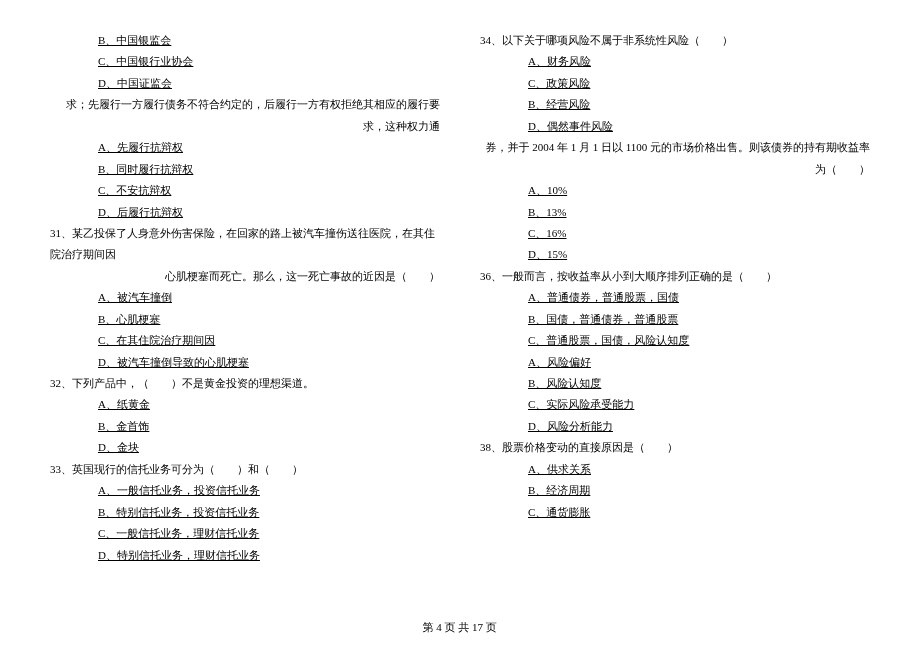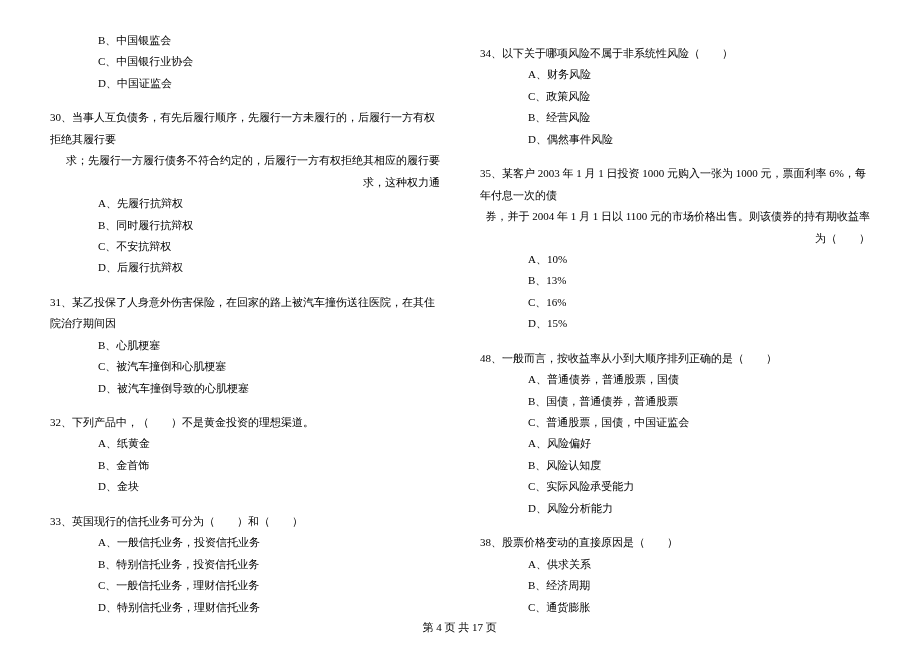--- a/index.html
+++ b/index.html
@@ -21,57 +21,58 @@
     .content {
       display: flex;
       gap: 40px;
     }
     .column {
       flex: 1;
     }
     .question-stem {
       text-indent: 0;
       margin-bottom: 0;
-      margin-top: 13px;
     }
     .question-stem-cont {
       text-indent: 0;
       text-align: right;
     }
     .option {
       padding-left: 48px;
+      text-decoration: underline;
     }
     .footer {
       position: absolute;
       bottom: 12px;
       left: 0;
       right: 1px;
       text-align: center;
       font-size: 11px;
     }
   </style>
 </head>
 <body>
 
 <div class="content">
   <div class="column">
     <div class="option">B、中国银监会</div>
     <div class="option">C、中国银行业协会</div>
     <div class="option">D、中国证监会</div>
 
-    <div class="question-stem">30、当事人互负债务，有先后履行顺序，先履行一方未履行的，后履行一方有权拒绝其履行要</div>
     <div class="question-stem-cont">求；先履行一方履行债务不符合约定的，后履行一方有权拒绝其相应的履行要求，这种权力通</div>
     <div class="option">A、先履行抗辩权</div>
     <div class="option">B、同时履行抗辩权</div>
     <div class="option">C、不安抗辩权</div>
     <div class="option">D、后履行抗辩权</div>
 
     <div class="question-stem">31、某乙投保了人身意外伤害保险，在回家的路上被汽车撞伤送往医院，在其住院治疗期间因</div>
+    <div class="question-stem-cont">心肌梗塞而死亡。那么，这一死亡事故的近因是（　　）</div>
+    <div class="option">A、被汽车撞倒</div>
     <div class="option">B、心肌梗塞</div>
-    <div class="option">C、被汽车撞倒和心肌梗塞</div>
+    <div class="option">C、在其住院治疗期间因</div>
     <div class="option">D、被汽车撞倒导致的心肌梗塞</div>
 
     <div class="question-stem">32、下列产品中，（　　）不是黄金投资的理想渠道。</div>
     <div class="option">A、纸黄金</div>
     <div class="option">B、金首饰</div>
     <div class="option">D、金块</div>
 
     <div class="question-stem">33、英国现行的信托业务可分为（　　）和（　　）</div>
     <div class="option">A、一般信托业务，投资信托业务</div>
     <div class="option">B、特别信托业务，投资信托业务</div>
@@ -79,31 +80,30 @@
     <div class="option">D、特别信托业务，理财信托业务</div>
   </div>
 
   <div class="column">
     <div class="question-stem">34、以下关于哪项风险不属于非系统性风险（　　）</div>
     <div class="option">A、财务风险</div>
     <div class="option">C、政策风险</div>
     <div class="option">B、经营风险</div>
     <div class="option">D、偶然事件风险</div>
 
-    <div class="question-stem">35、某客户 2003 年 1 月 1 日投资 1000 元购入一张为 1000 元，票面利率 6%，每年付息一次的债</div>
     <div class="question-stem-cont">券，并于 2004 年 1 月 1 日以 1100 元的市场价格出售。则该债券的持有期收益率为（　　）</div>
     <div class="option">A、10%</div>
     <div class="option">B、13%</div>
     <div class="option">C、16%</div>
     <div class="option">D、15%</div>
 
-    <div class="question-stem">48、一般而言，按收益率从小到大顺序排列正确的是（　　）</div>
+    <div class="question-stem">36、一般而言，按收益率从小到大顺序排列正确的是（　　）</div>
     <div class="option">A、普通债券，普通股票，国债</div>
     <div class="option">B、国债，普通债券，普通股票</div>
-    <div class="option">C、普通股票，国债，中国证监会</div>
+    <div class="option">C、普通股票，国债，风险认知度</div>
 
     <div class="option">A、风险偏好</div>
     <div class="option">B、风险认知度</div>
     <div class="option">C、实际风险承受能力</div>
     <div class="option">D、风险分析能力</div>
 
     <div class="question-stem">38、股票价格变动的直接原因是（　　）</div>
     <div class="option">A、供求关系</div>
     <div class="option">B、经济周期</div>
     <div class="option">C、通货膨胀</div>

